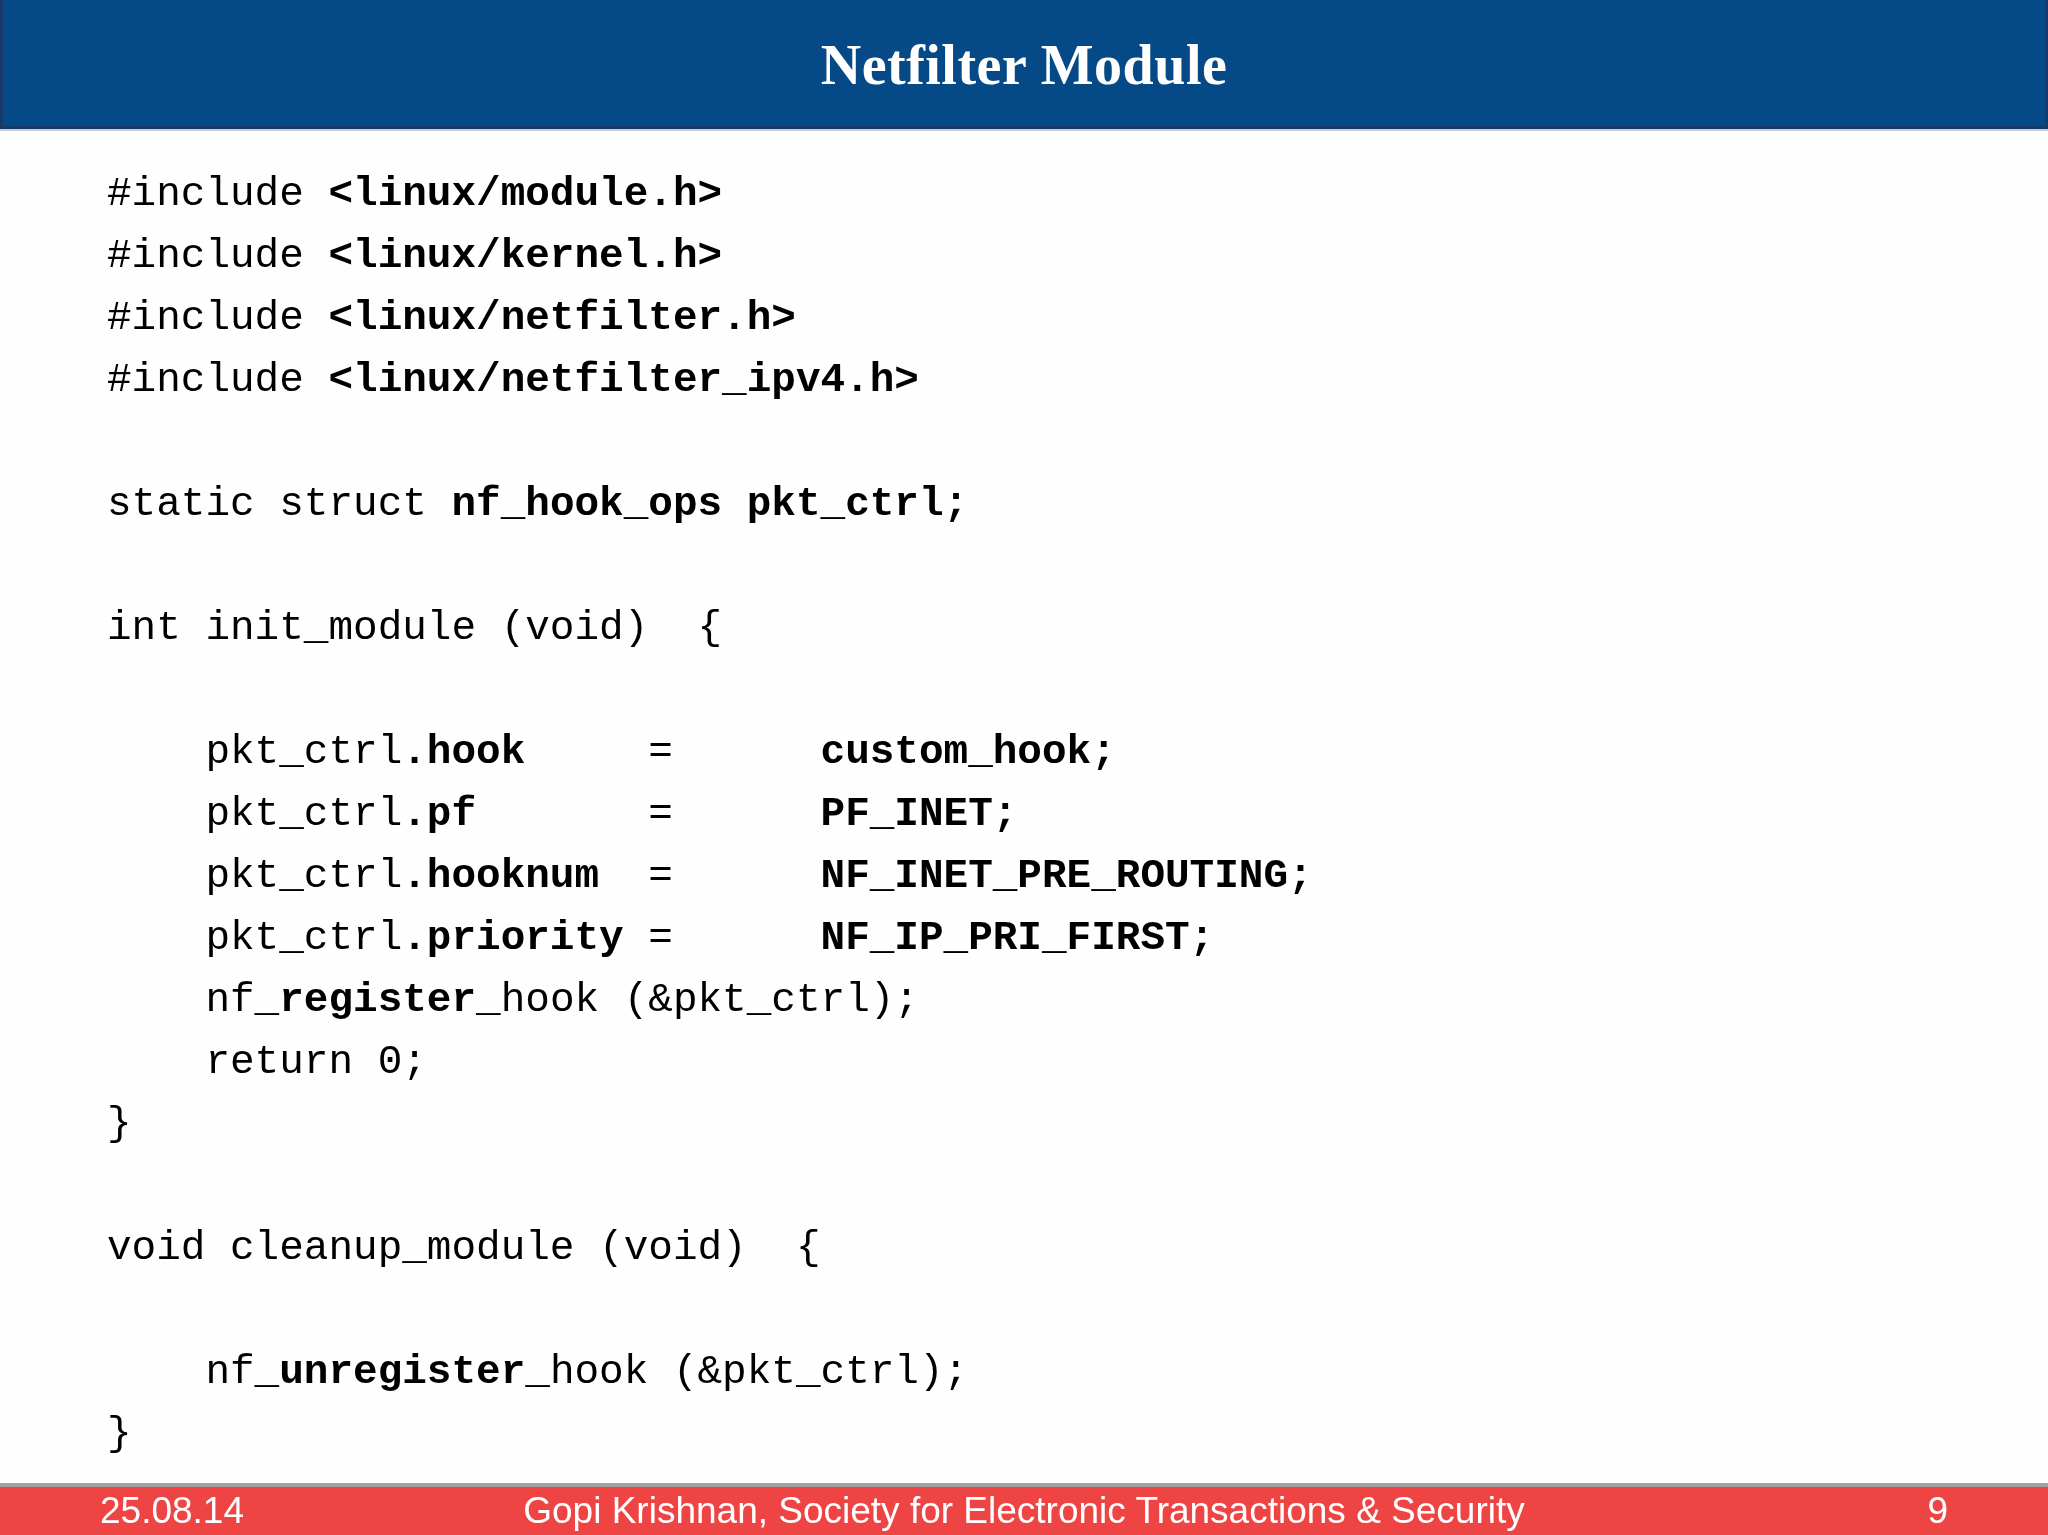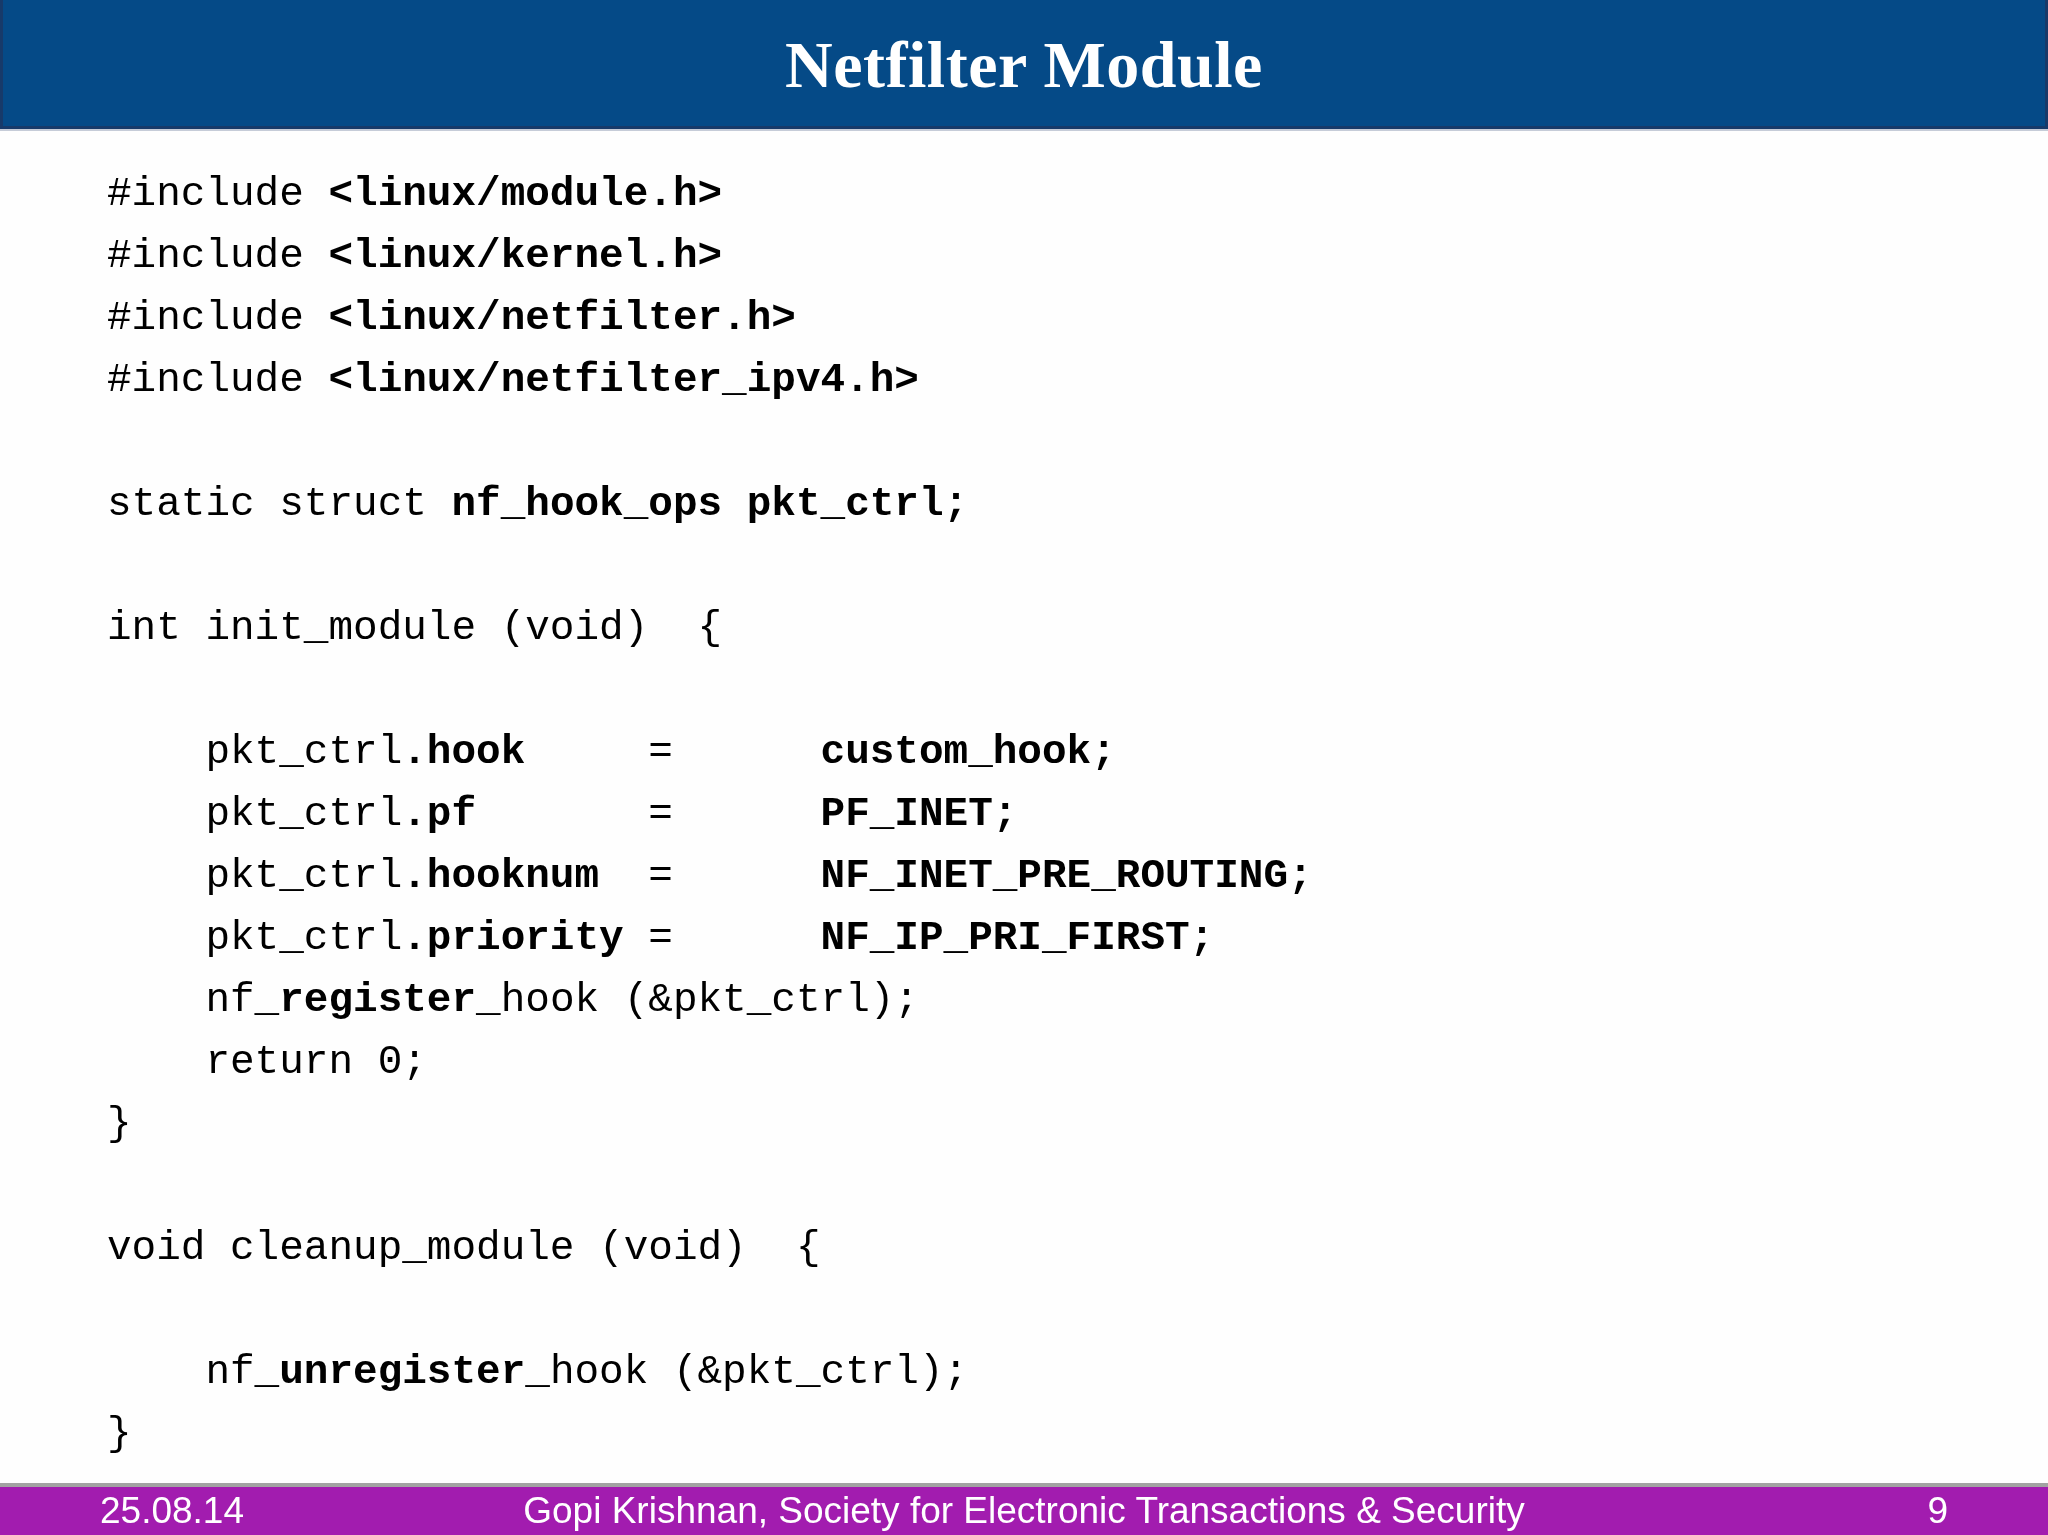--- a/index.html
+++ b/index.html
@@ -30,21 +30,21 @@
     border-bottom: 2px solid #c6ccd8;
     display: flex;
     align-items: center;
     justify-content: center;
     box-sizing: content-box;
   }
   .title {
     margin: 0;
     font-family: "Liberation Serif", serif;
     font-weight: bold;
-    font-size: 66px;
+    font-size: 56px;
     color: #ffffff;
     letter-spacing: 0.5px;
   }
   
   .content {
     position: absolute;
     top: 131px;
     left: 0;
     right: 0;
     bottom: 52px;
@@ -75,21 +75,21 @@
     width: 2048px;
     height: 4px;
     background: #a2a2a2;
   }
   .footer-bar {
     position: absolute;
     left: 0;
     bottom: 0;
     width: 2048px;
     height: 48px;
-    background: #a21caf;
+    background: #ef4444;
     color: #ffffff;
     font-family: "Liberation Sans", sans-serif;
     font-size: 37px;
     display: flex;
     align-items: center;
     justify-content: space-between;
     padding: 0 100px;
     box-sizing: border-box;
   }
   .footer-credit {

